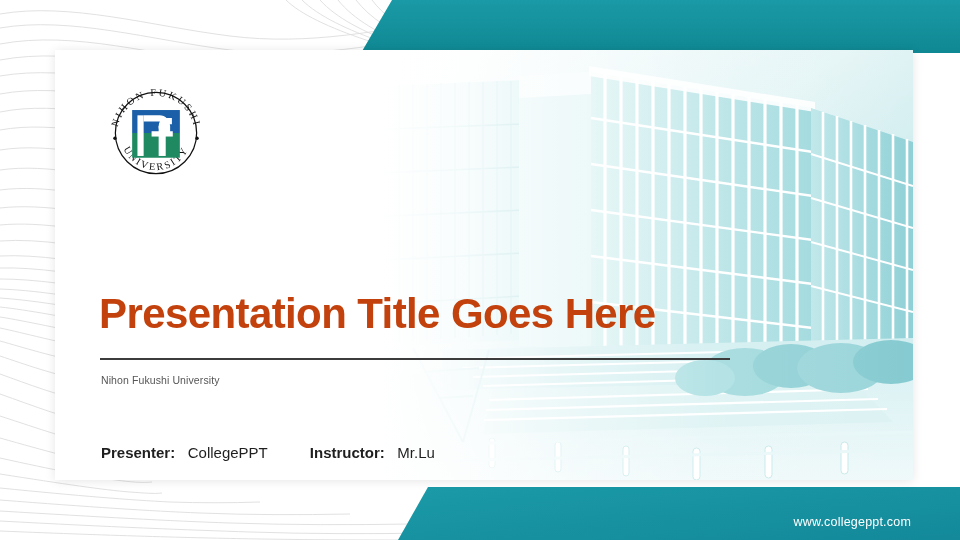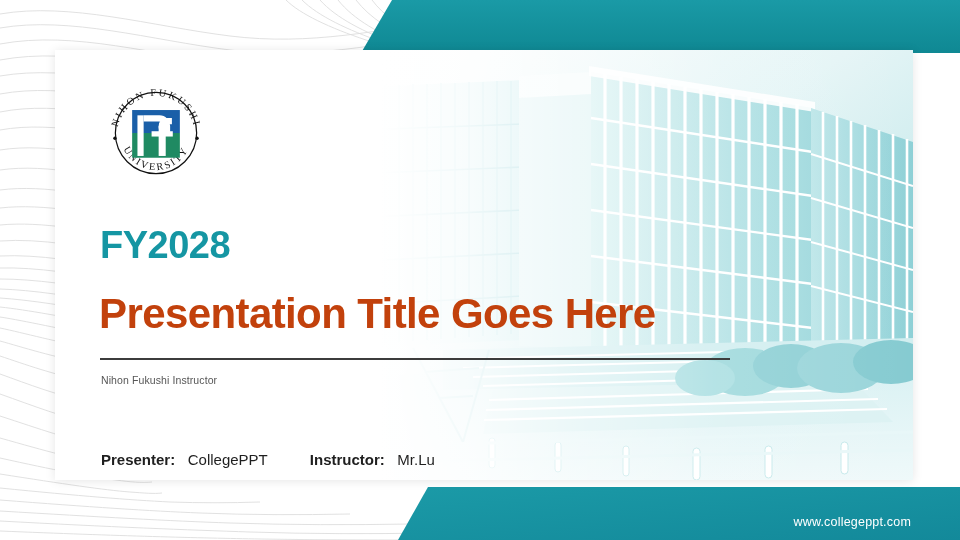--- a/index.html
+++ b/index.html
@@ -104,21 +104,20 @@
     font-size:10.5px;
     color:#565656;
     letter-spacing:0.1px;
   }
   .credits {
     position:absolute;
     left:46px; top:394px;
     font-size:15px;
     color:#1f1f1f;
     white-space:nowrap;
-    margin-top:7px;
   }
   .credits .lbl { font-weight:bold; }
   .credits .val { font-weight:normal; }
   .credits .gap { display:inline-block; width:34px; }
 
   
   .footer-url {
     position:absolute;
     right:49px; bottom:11px;
     z-index:5;
@@ -379,27 +378,26 @@
               <path d="M46,40 h18 a12,12 0 0 1 12,12 v8 h-8 v-8 a5,5 0 0 0 -5,-5 h-17 z"></path>
               <rect x="63" y="52" width="8" height="34"></rect>
               <rect x="55" y="58" width="24" height="6"></rect>
               <path d="M63,52 a9,9 0 0 1 9,-9 h6 v7 h-5 a3,3 0 0 0 -3,3 v2 h-7 z"></path>
             </g>
             <path d="M39,86 h40 v2 h-40 z" fill="#ffffff" opacity="0.0"></path>
           </g>
         </svg>
       </div>
 
-      <div class="year">FY2028</div>
 
       <h1 class="main-title">Presentation Title Goes Here</h1>
 
       <div class="rule"></div>
 
-      <div class="subtitle">Nihon Fukushi Instructor</div>
+      <div class="subtitle">Nihon Fukushi University</div>
 
       <div class="credits">
         <span class="lbl">Presenter:</span>
         <span>&nbsp;</span>
         <span class="val">CollegePPT</span>
         <span class="gap"></span>
         <span class="lbl">Instructor:</span>
         <span>&nbsp;</span>
         <span class="val">Mr.Lu</span>
       </div>

